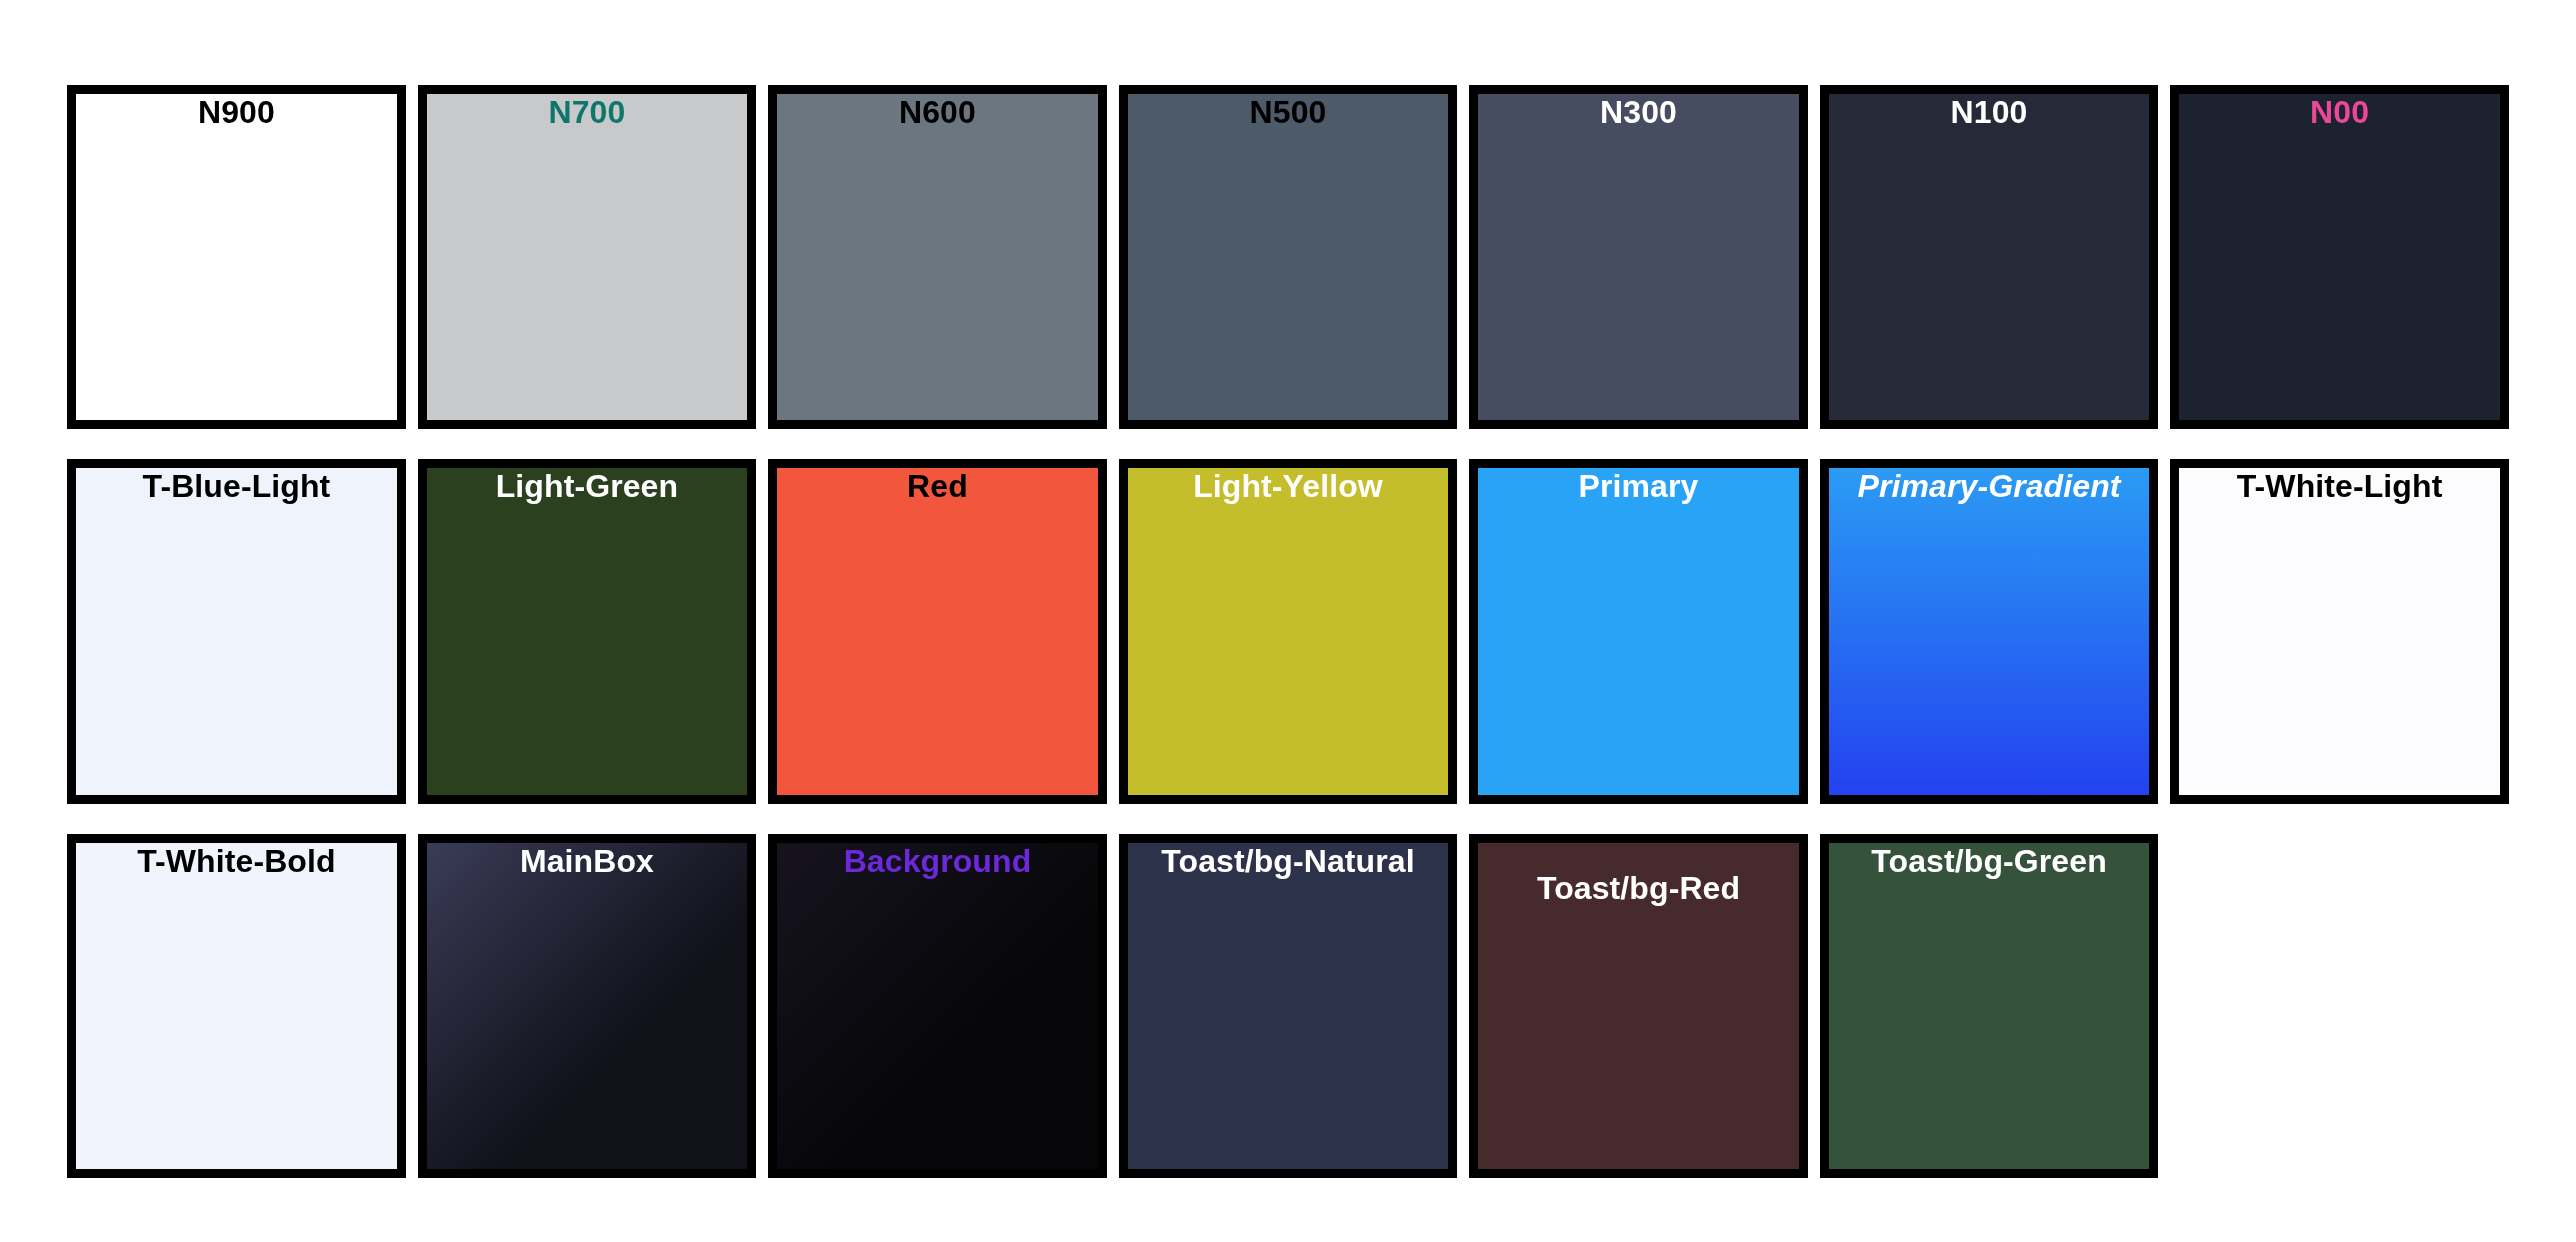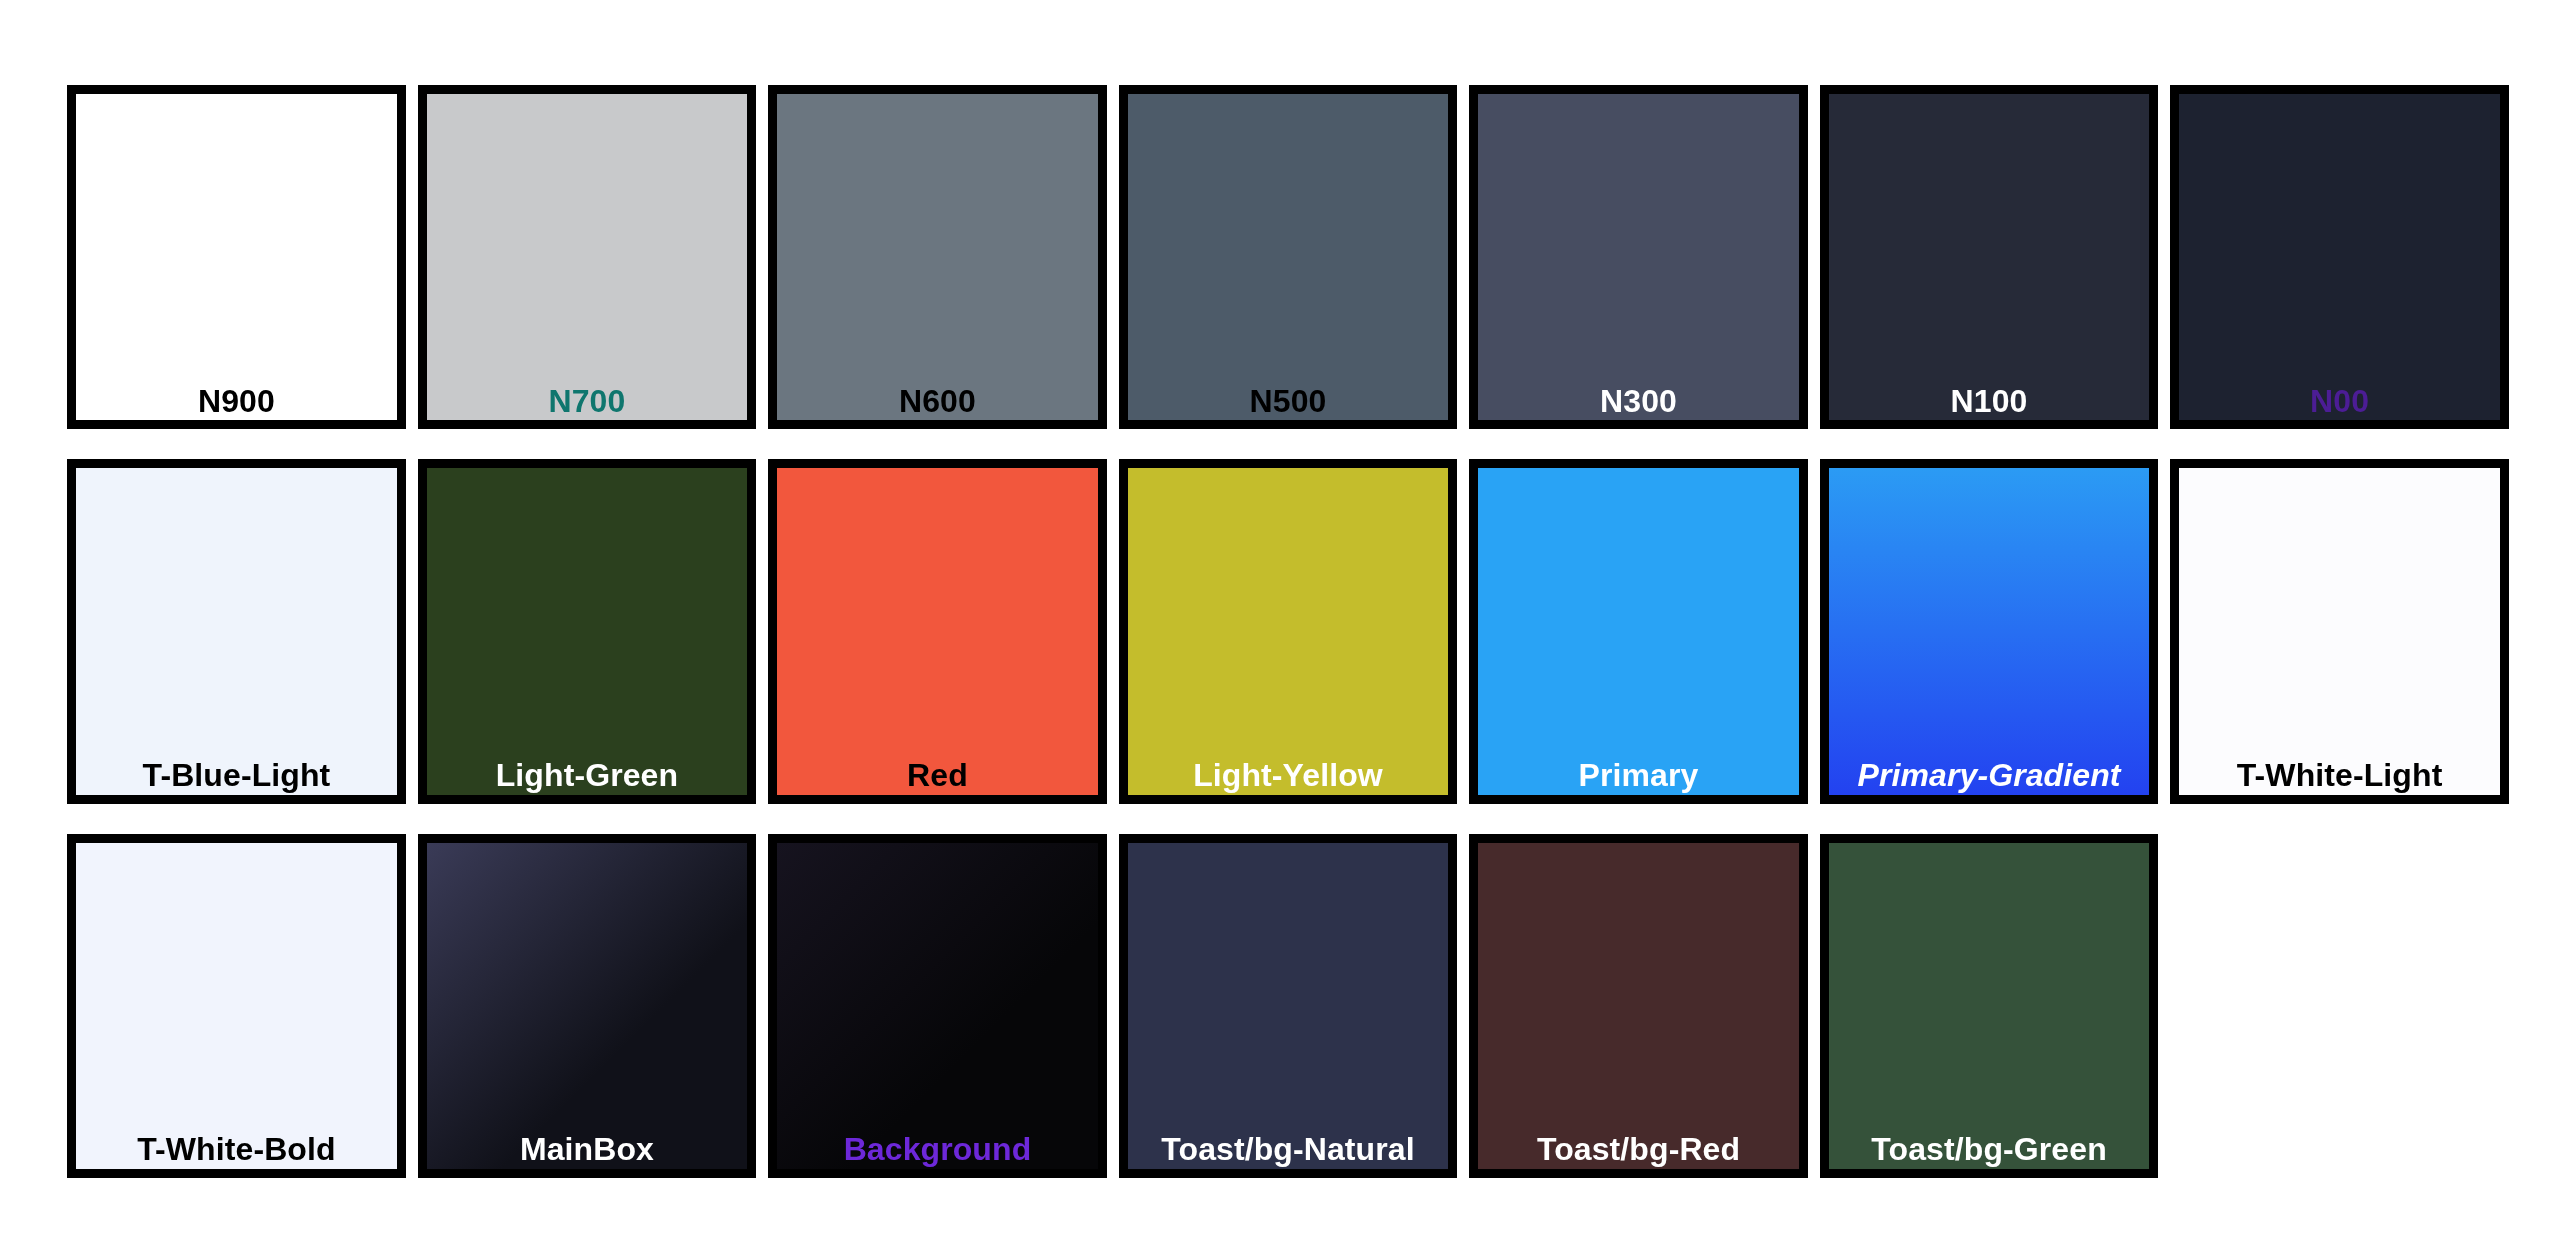--- a/index.html
+++ b/index.html
@@ -24,21 +24,21 @@
     grid-template-rows: repeat(3, 1fr);
     column-gap: 11.7px;
     row-gap: 30px;
   }
 
   .swatch {
     position: relative;
     box-sizing: border-box;
     border: 9.6px solid #000000;
     display: flex;
-    align-items: flex-end;
+    align-items: flex-start;
     justify-content: center;
     overflow: hidden;
   }
 
   .swatch-fill {
     position: absolute;
     top: 0;
     left: 0;
     right: 0;
     bottom: 0;
@@ -79,21 +79,21 @@
     <div class="swatch">
       <div class="swatch-fill" style="background: rgb(71, 77, 97);"></div>
       <div class="swatch-label" style="color: rgb(255, 255, 255);">N300</div>
     </div>
     <div class="swatch">
       <div class="swatch-fill" style="background: rgb(38, 42, 56);"></div>
       <div class="swatch-label" style="color: rgb(255, 255, 255);">N100</div>
     </div>
     <div class="swatch">
       <div class="swatch-fill" style="background: rgb(29, 34, 48);"></div>
-      <div class="swatch-label" style="color: #4c1d95;">N00</div>
+      <div class="swatch-label" style="color: #ec4899;">N00</div>
     </div>
     <div class="swatch">
       <div class="swatch-fill" style="background: rgb(239, 244, 252);"></div>
       <div class="swatch-label" style="color: rgb(0, 0, 0);">T-Blue-Light</div>
     </div>
     <div class="swatch">
       <div class="swatch-fill" style="background: rgb(43, 64, 30);"></div>
       <div class="swatch-label" style="color: rgb(255, 255, 255);">Light-Green</div>
     </div>
     <div class="swatch">

